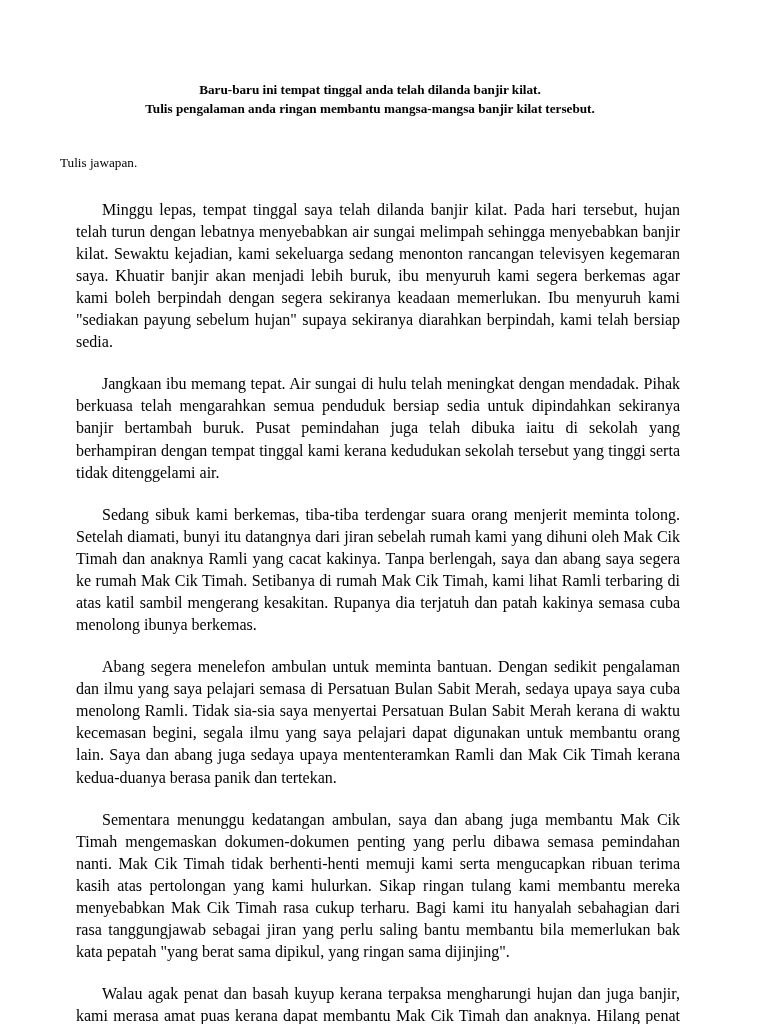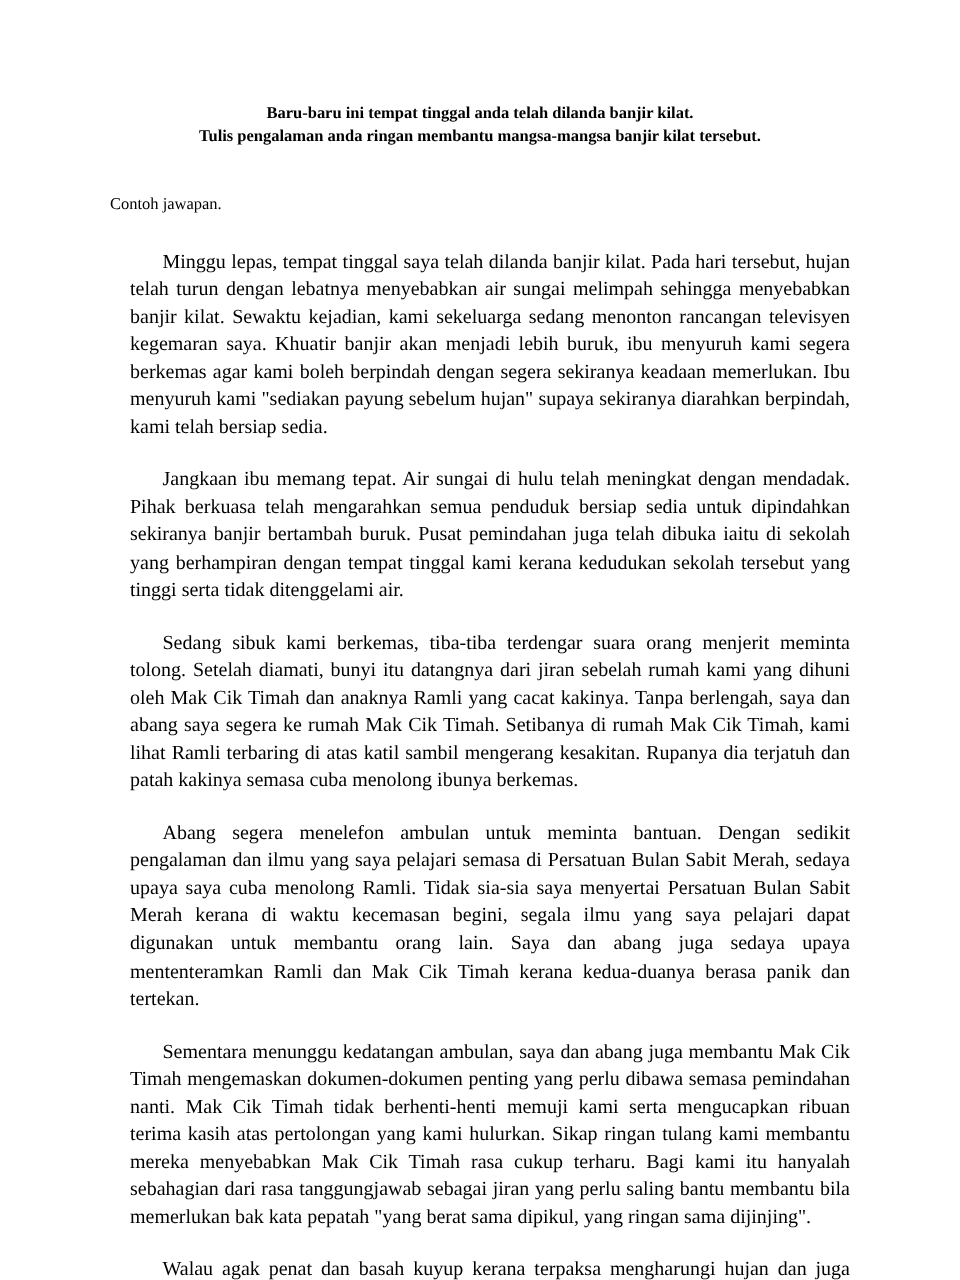--- a/index.html
+++ b/index.html
@@ -11,21 +11,21 @@
     width: 768px;
     height: 1024px;
     font-family: "Liberation Serif", serif;
     color: #000000;
     position: relative;
   }
   .page {
     width: 768px;
     height: 976px;
     box-sizing: border-box;
-    padding: 72px 88px 40px 88px;
+    padding: 72px 88px 40px 60px;
     position: relative;
   }
   .title-block {
     text-align: center;
     font-weight: bold;
     font-size: 13.2px;
     line-height: 1.45;
     margin-top: 8px;
     margin-bottom: 0;
   }
@@ -58,21 +58,21 @@
 </head>
 <body>
 
 <div class="page">
 
   <div class="title-block">
     <span class="title-line">Baru-baru ini tempat tinggal anda telah dilanda banjir kilat.</span>
     <span class="title-line">Tulis pengalaman anda ringan membantu mangsa-mangsa banjir kilat tersebut.</span>
   </div>
 
-  <div class="contoh">Contoh jawapan.</div>
+  <div class="contoh">Tulis jawapan.</div>
 
   <p class="body-para first">Minggu lepas, tempat tinggal saya telah dilanda banjir kilat. Pada hari tersebut, hujan telah turun dengan lebatnya menyebabkan air sungai melimpah sehingga menyebabkan banjir kilat. Sewaktu kejadian, kami sekeluarga sedang menonton rancangan televisyen kegemaran saya. Khuatir banjir akan menjadi lebih buruk, ibu menyuruh kami  segera berkemas agar kami boleh berpindah dengan segera sekiranya keadaan memerlukan. Ibu menyuruh kami "sediakan payung sebelum hujan" supaya sekiranya diarahkan berpindah, kami telah bersiap sedia.</p>
   <p class="body-para">Jangkaan ibu memang tepat. Air sungai di hulu telah meningkat dengan mendadak. Pihak berkuasa telah mengarahkan semua penduduk bersiap sedia untuk dipindahkan sekiranya banjir bertambah buruk. Pusat pemindahan juga telah dibuka iaitu di sekolah yang berhampiran dengan tempat tinggal kami kerana kedudukan sekolah tersebut yang tinggi serta tidak ditenggelami air.</p>
   <p class="body-para">Sedang sibuk kami berkemas, tiba-tiba terdengar suara orang menjerit meminta tolong. Setelah diamati, bunyi itu datangnya dari jiran sebelah rumah kami yang dihuni oleh Mak Cik Timah dan anaknya Ramli yang cacat kakinya. Tanpa berlengah, saya dan abang saya segera ke rumah Mak Cik Timah. Setibanya di rumah Mak Cik Timah, kami lihat Ramli terbaring di atas katil sambil mengerang kesakitan. Rupanya dia terjatuh dan patah kakinya semasa cuba menolong ibunya berkemas.</p>
   <p class="body-para">Abang segera menelefon ambulan untuk meminta bantuan. Dengan sedikit pengalaman dan ilmu yang saya pelajari semasa di Persatuan Bulan Sabit Merah, sedaya upaya saya cuba menolong Ramli. Tidak sia-sia saya menyertai Persatuan Bulan Sabit Merah kerana di waktu kecemasan begini, segala ilmu yang saya pelajari dapat digunakan untuk membantu orang lain. Saya dan abang juga sedaya upaya mententeramkan Ramli dan Mak Cik Timah kerana kedua-duanya berasa panik dan tertekan.</p>
   <p class="body-para">Sementara menunggu kedatangan ambulan, saya dan abang juga membantu Mak Cik Timah mengemaskan dokumen-dokumen penting yang perlu dibawa semasa pemindahan nanti. Mak Cik Timah tidak berhenti-henti memuji kami serta mengucapkan ribuan terima kasih atas pertolongan yang kami hulurkan. Sikap ringan tulang kami membantu mereka menyebabkan Mak Cik Timah rasa cukup terharu. Bagi kami itu hanyalah sebahagian dari rasa tanggungjawab sebagai jiran yang perlu saling bantu membantu bila memerlukan bak kata pepatah "yang berat sama dipikul, yang ringan sama dijinjing".</p>
   <p class="body-para">Walau agak penat dan basah kuyup kerana terpaksa mengharungi hujan dan juga banjir, kami merasa amat puas kerana dapat membantu Mak Cik Timah dan anaknya. Hilang penat kami bila melihat Mak Cik Timah dan Ramli juga telah bersedia untuk dipindahkan ke pusat pemindahan. Senyuman dan puji-pujian yang Mak Cik Timah hamburkan membuatkan kami rasa amat berbesar hati. Memang tidak sia-sia pertolongan yang kami hulurkan kepada mereka.</p>
 
   <div class="wordcount">(378 patah perkataan)</div>
 

